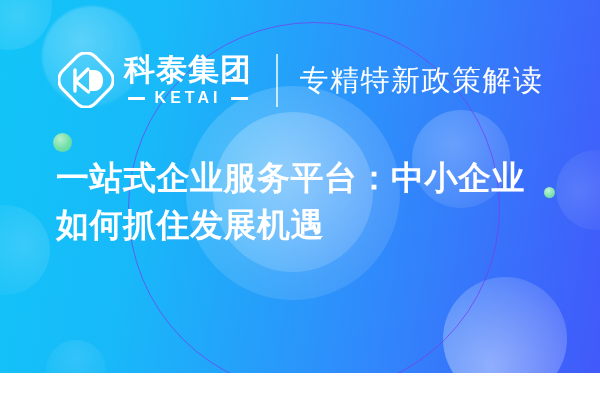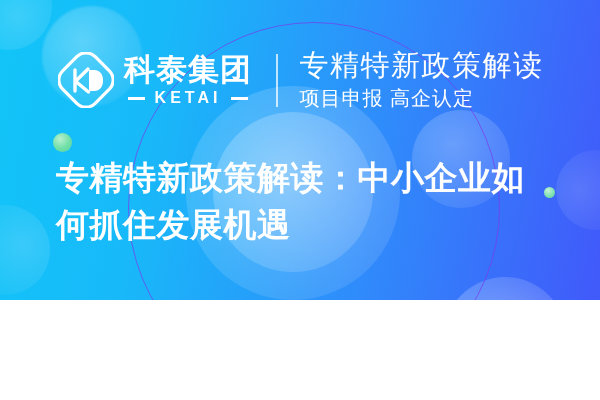--- a/index.html
+++ b/index.html
@@ -3,21 +3,21 @@
 <meta charset="utf-8">
 <style>
   html, body {
     margin: 0;
     padding: 0;
     background: #ffffff;
   }
   #banner {
     position: relative;
     width: 600px;
-    height: 300px;
+    height: 373px;
     overflow: hidden;
     background: linear-gradient(100deg, #11c5f8 0%, #18b9f9 26%, #2f8cfb 62%, #4159fa 100%);
     font-family: "Liberation Sans", "DejaVu Sans", sans-serif;
     user-select: none;
   }
 
   
   .deco { position: absolute; border-radius: 50%; pointer-events: none; }
 
   .blob-topleft {
@@ -203,20 +203,19 @@
           <span class="logo-en">KETAI</span>
           <span class="logo-en-rule"></span>
         </div>
       </div>
     </div>
 
     <div class="divider"></div>
 
     <div class="tagline">
       <div class="tagline-main">专精特新政策解读</div>
-      <div class="tagline-sub">项目申报 高企认定</div>
     </div>
 
   </div>
 
-  <div class="title">专精特新政策解读：中小企业如何抓住发展机遇</div>
+  <div class="title">一站式企业服务平台：中小企业如何抓住发展机遇</div>
 
 </div>
 
 </body></html>

